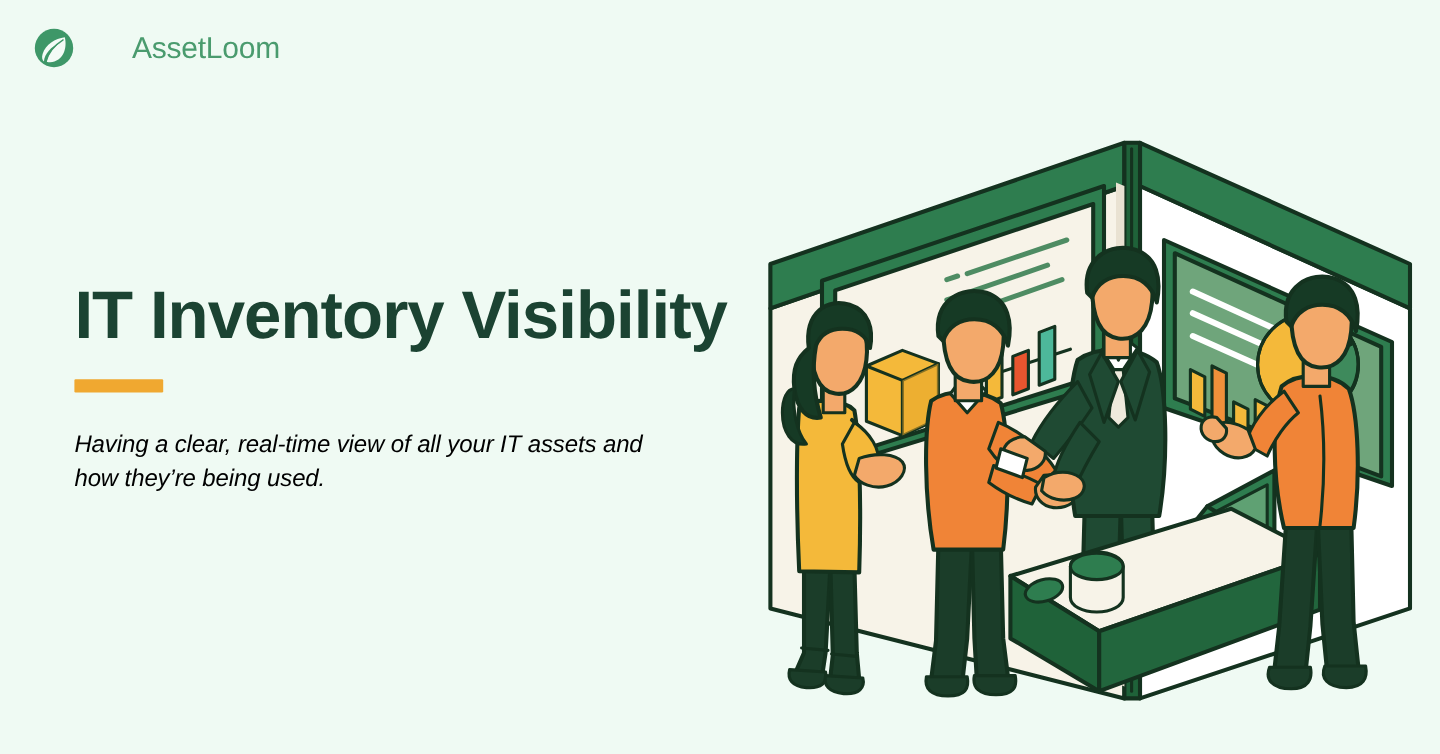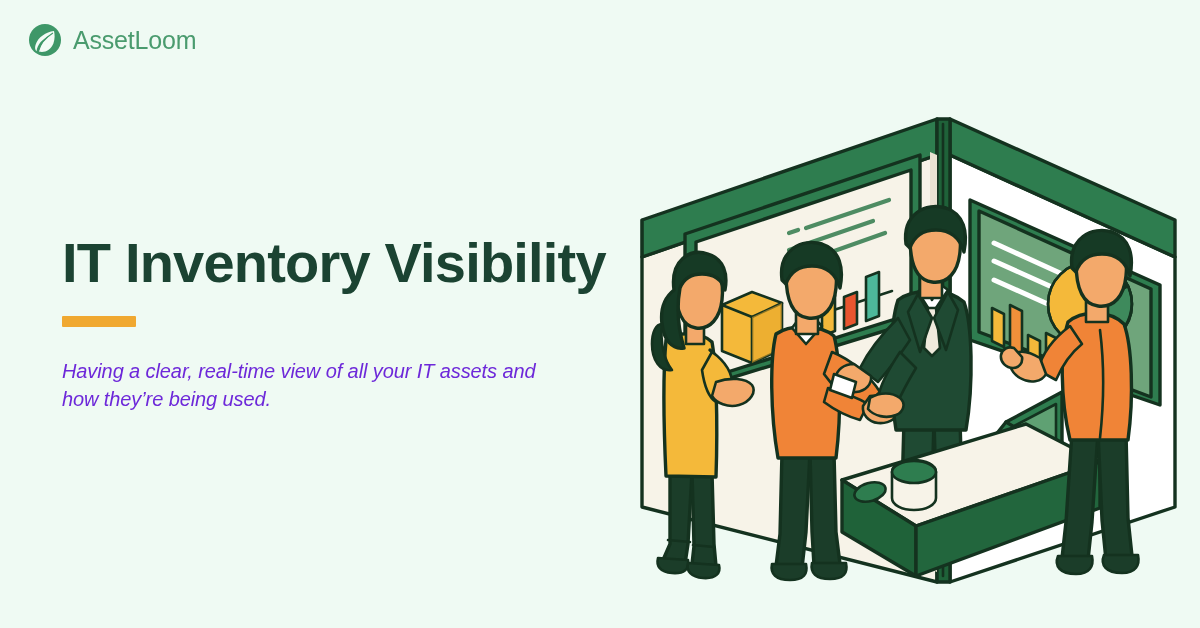--- a/index.html
+++ b/index.html
@@ -90,27 +90,27 @@
 </style>
 </head>
 <body style="background: rgb(239, 250, 243);">
 
 <div class="brand">
   <svg class="brand-mark" viewBox="0 0 36 36" aria-hidden="true">
     <circle cx="18" cy="18" r="16" fill="#3E9768"></circle>
     <path d="M27 9 C19 10 11 15 8.5 23 C7.6 25.9 8.2 28 9.6 29.2 C10.2 22.8 15.5 16.8 23 13.6 C17.6 17.4 13.2 22.6 11.8 29.4 C17.4 31.2 24 27.8 26.4 21.4 C28.1 16.9 27.8 12.2 27 9 Z" fill="#F3FBF6"></path>
     <path d="M25.6 11.2 C18.8 15.4 13.4 21.6 11.5 29.2" fill="none" stroke="#3E9768" stroke-width="1.1" stroke-linecap="round"></path>
   </svg>
-  <span class="brand-name" style="color: rgb(74, 155, 110);">AssetLoom</span>
+  <span class="brand-name" style="color: rgb(74, 155, 110); margin-left: 37px;">AssetLoom</span>
 </div>
 
 <div class="copy">
   <h1 class="headline" style="color: rgb(27, 67, 50);">IT Inventory Visibility</h1>
   <div class="accent-rule" style="background: rgb(240, 168, 48);"></div>
-  <p class="subhead" style="color: #6d28d9;">Having a clear, real-time view of all your IT assets and how they’re being used.</p>
+  <p class="subhead" style="color: #000000;">Having a clear, real-time view of all your IT assets and how they’re being used.</p>
 </div>
 
 <div class="illustration">
   <svg viewBox="0 0 570 540" xmlns="http://www.w3.org/2000/svg" aria-hidden="true">
     <defs>
       <style>
         .ol { stroke:#14321F; stroke-width:3.4; stroke-linejoin:round; stroke-linecap:round; }
         .olt { stroke:#14321F; stroke-width:2.6; stroke-linejoin:round; stroke-linecap:round; }
         .nf { fill:none; }
       </style>

